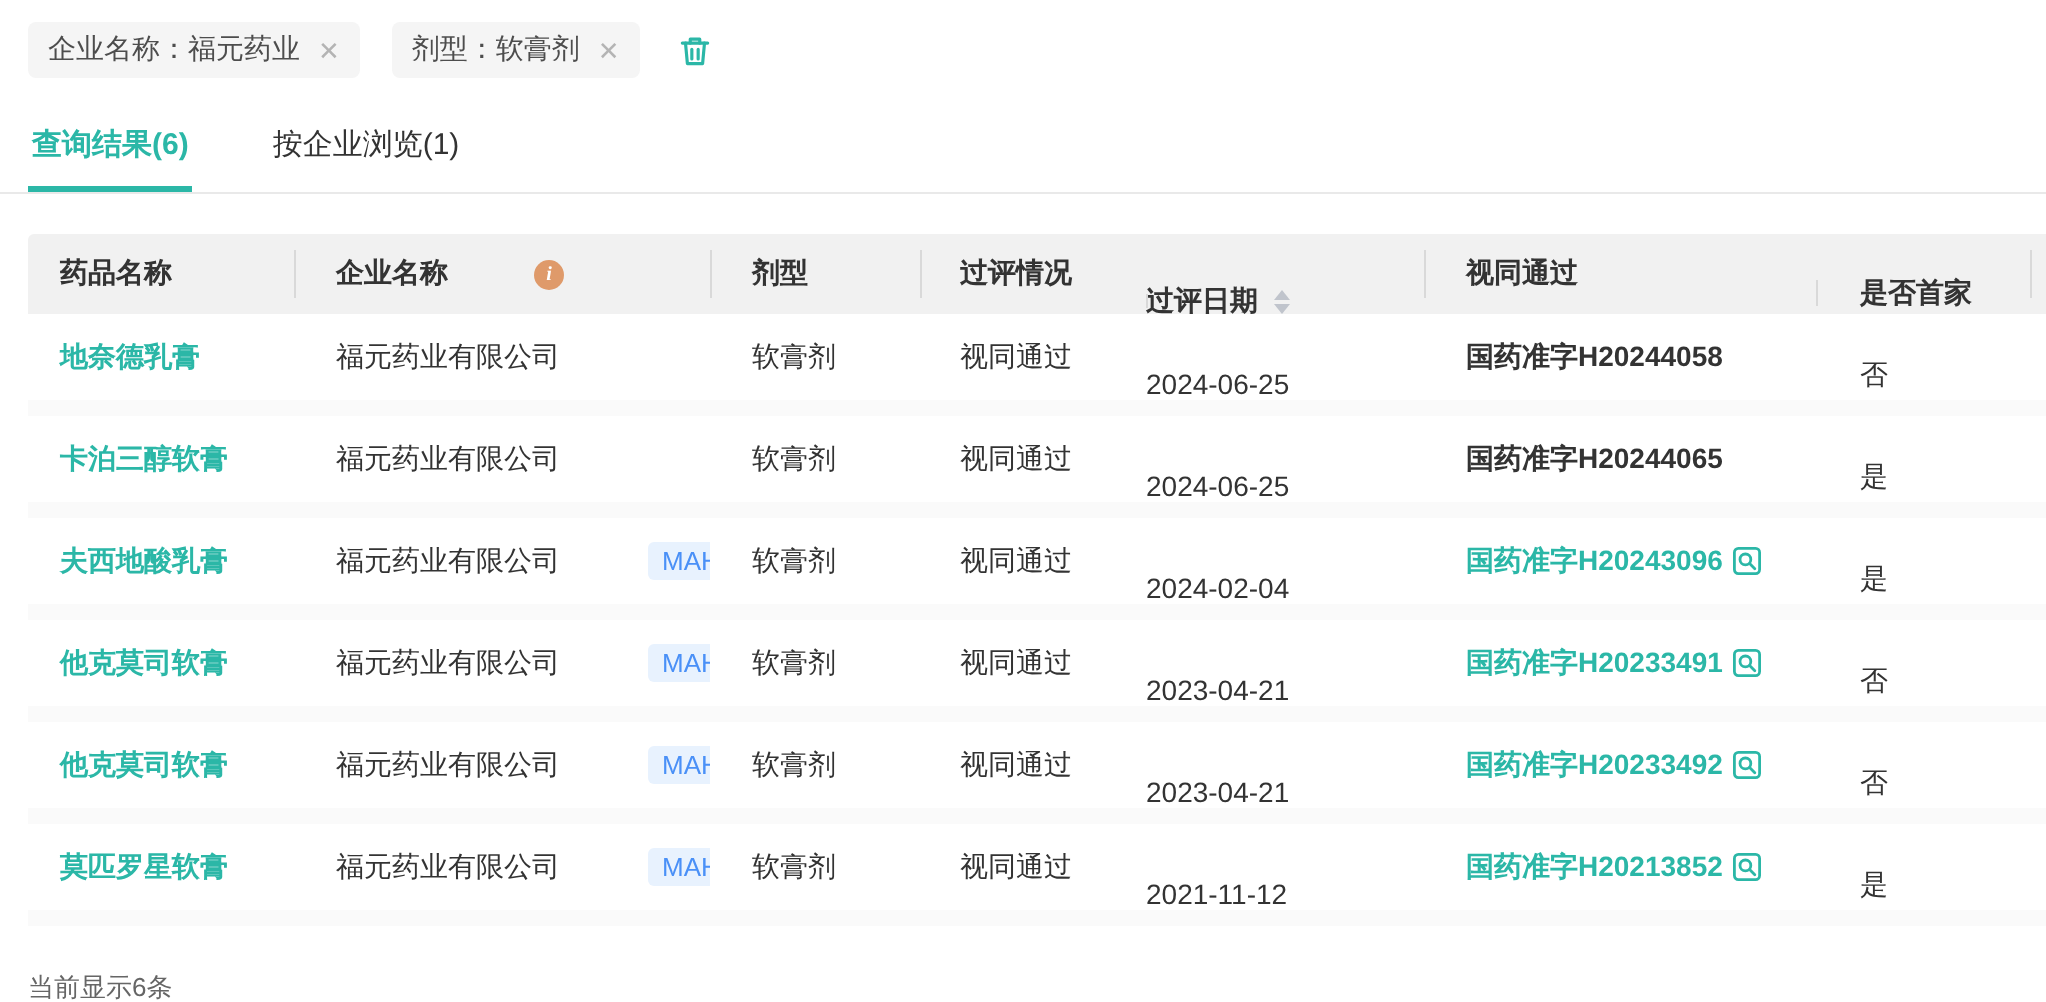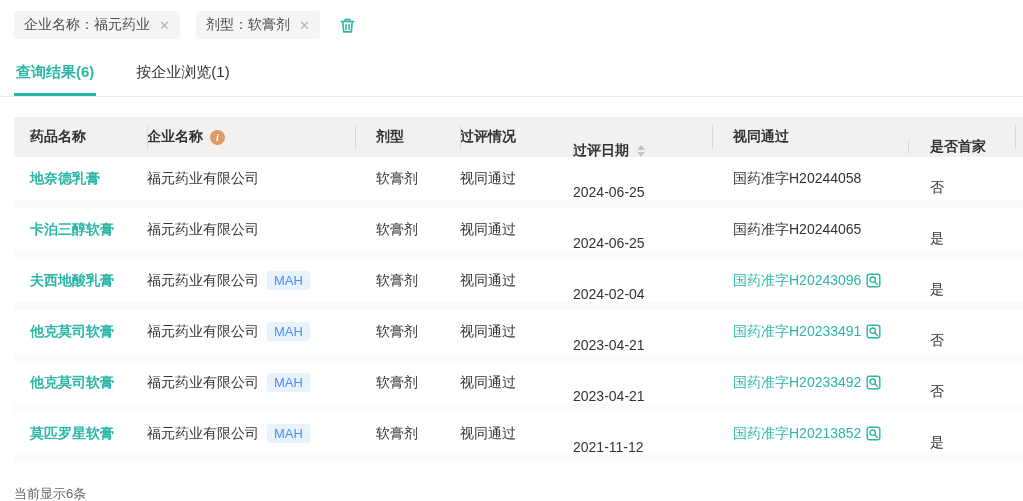--- a/index.html
+++ b/index.html
@@ -23,31 +23,31 @@
   .table-wrap{margin:20px 0 0 14px;width:1009px;overflow:hidden;}
   .table{width:1081px;}
   .thead{display:flex;background:var(--header-bg);height:40px;align-items:stretch;border-radius:3px 3px 0 0;}
   .th{display:flex;align-items:center;font-weight:700;font-size:14px;position:relative;}
   .th:not(:first-child)::before{content:"";position:absolute;left:0;top:20%;height:60%;width:1px;background:#d9d9d9;}
   .tbody{background:var(--row-gap);padding-bottom:8px;}
   .trow{display:flex;background:#fff;height:43px;align-items:center;margin-bottom:8px;}
   .trow:last-child{margin-bottom:0;}
   .td{font-size:14px;display:flex;align-items:center;white-space:nowrap;overflow:hidden;}
   .col1{width:133px;padding-left:16px;}
-  .col2{width:208px;}
+  .col2{width:208px;padding-left:21px;gap:36px;}
   .col3{width:105px;padding-left:21px;}
-  .col4{width:113px;}
+  .col4{width:113px;padding-left:20px;}
   .col5{width:139px;margin-top:27px;}
   .col6{width:196px;padding-left:21px;}
   .col7{width:107px;padding-left:22px;margin-top:19px;}
   .col8{width:80px;}
   .drug-link{color:var(--accent);font-weight:700;text-decoration:none;cursor:pointer;text-align:center;}
   .mah-badge{margin-left:8px;background:var(--mah-bg);color:var(--mah-text);
     font-size:13px;padding:2px 7px;border-radius:3px;line-height:1.2;}
-  .approval{color:#333;text-decoration:none;display:inline-flex;align-items:center;gap:5px;}
+  .approval{color:#333;text-decoration:none;display:inline-flex;align-items:center;gap:5px;font-weight:bold;}
   .approval.link{color:var(--accent);cursor:pointer;}
   .info-icon{display:inline-flex;align-items:center;justify-content:center;width:15px;height:15px;
     border-radius:50%;background:var(--info-icon);color:#fff;font-size:10px;font-style:italic;
     font-family:"Liberation Serif","DejaVu Serif",serif;margin-left:7px;cursor:pointer;}
   .sorter{display:inline-flex;flex-direction:column;margin-left:8px;cursor:pointer;}
   .caret{width:0;height:0;border-left:4px solid transparent;border-right:4px solid transparent;}
   .caret.up{border-bottom:5px solid #c0c4cc;margin-bottom:2px;}
   .caret.down{border-top:5px solid #c0c4cc;}
   .footer-summary{margin:22px 0 0 14px;font-size:13px;color:#666;}
 </style>

